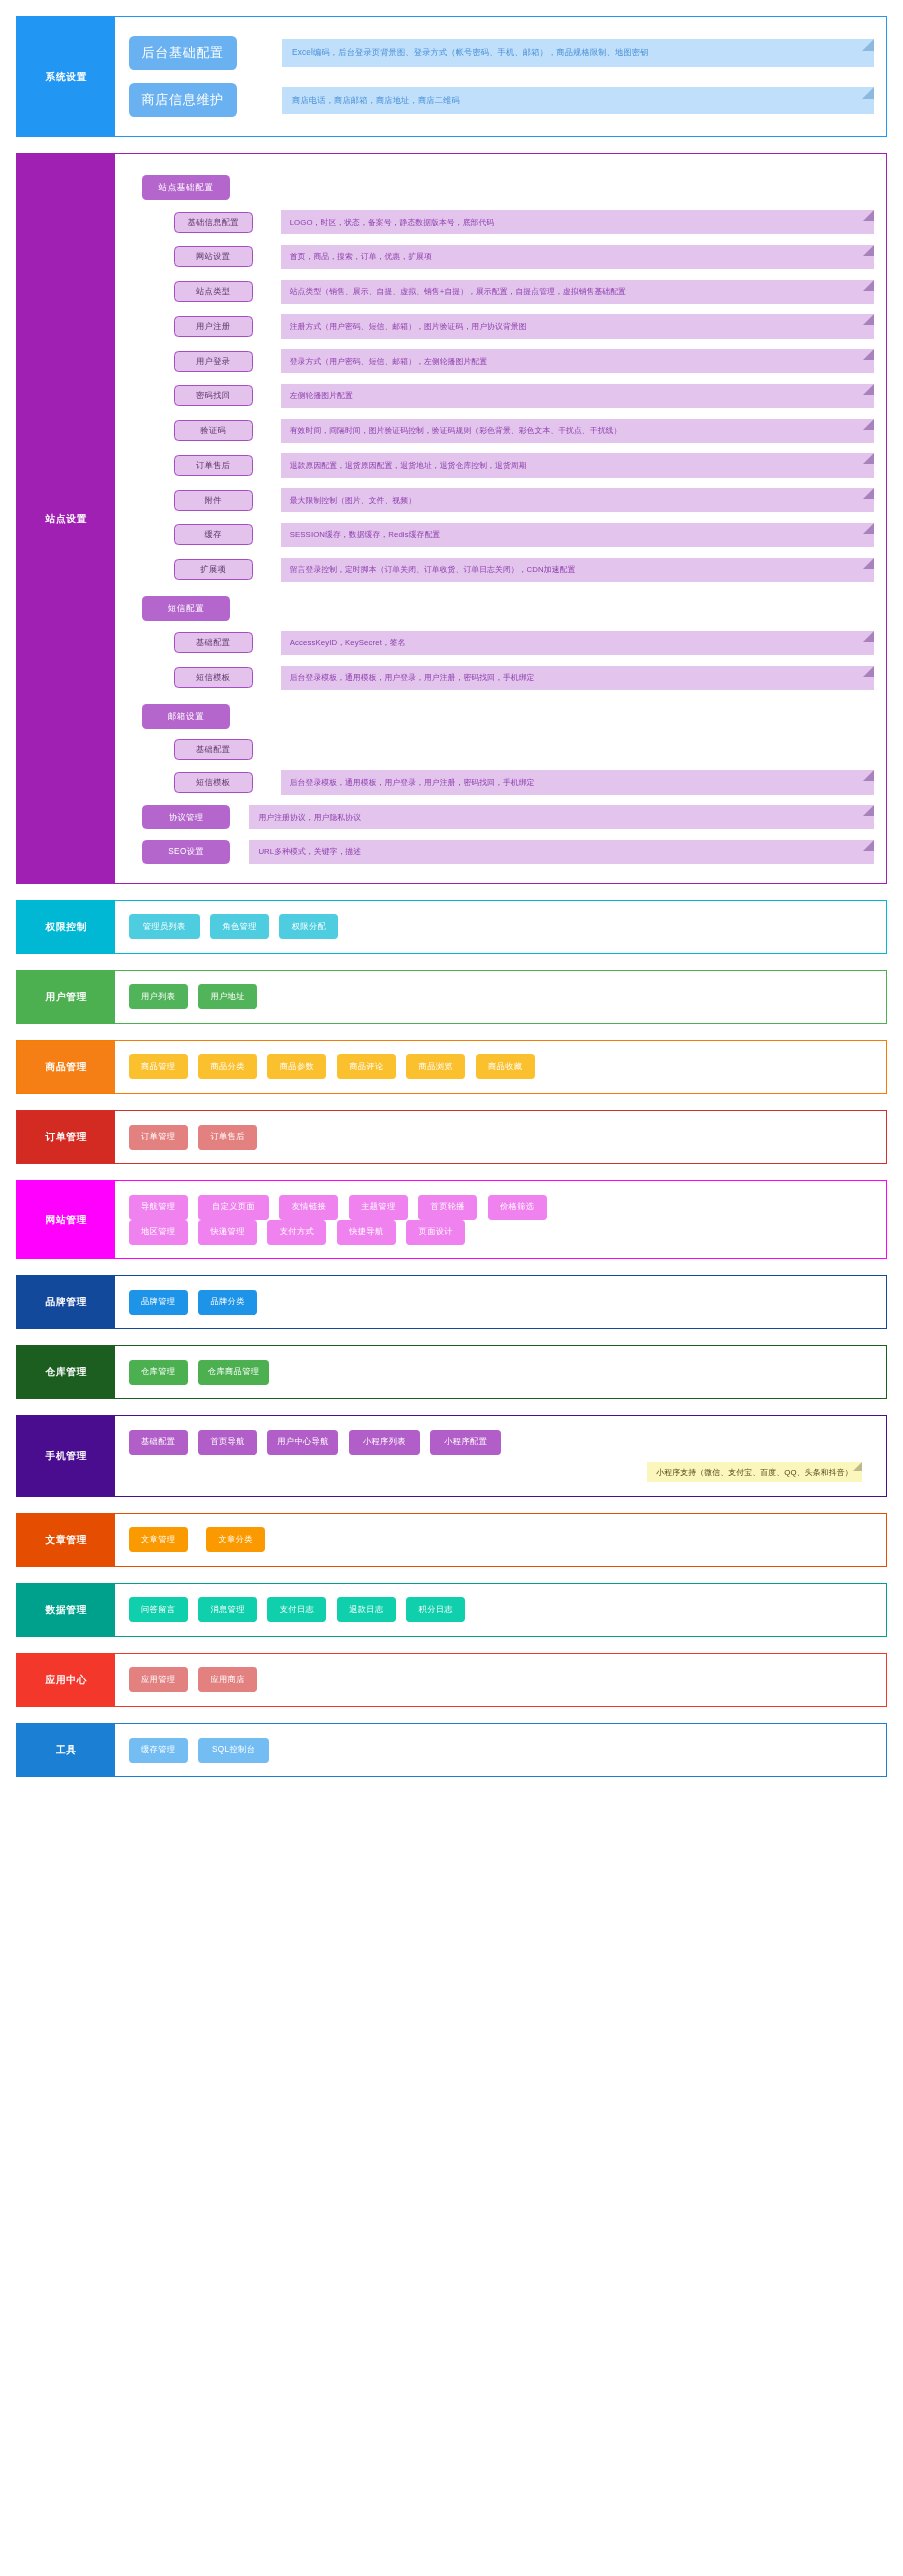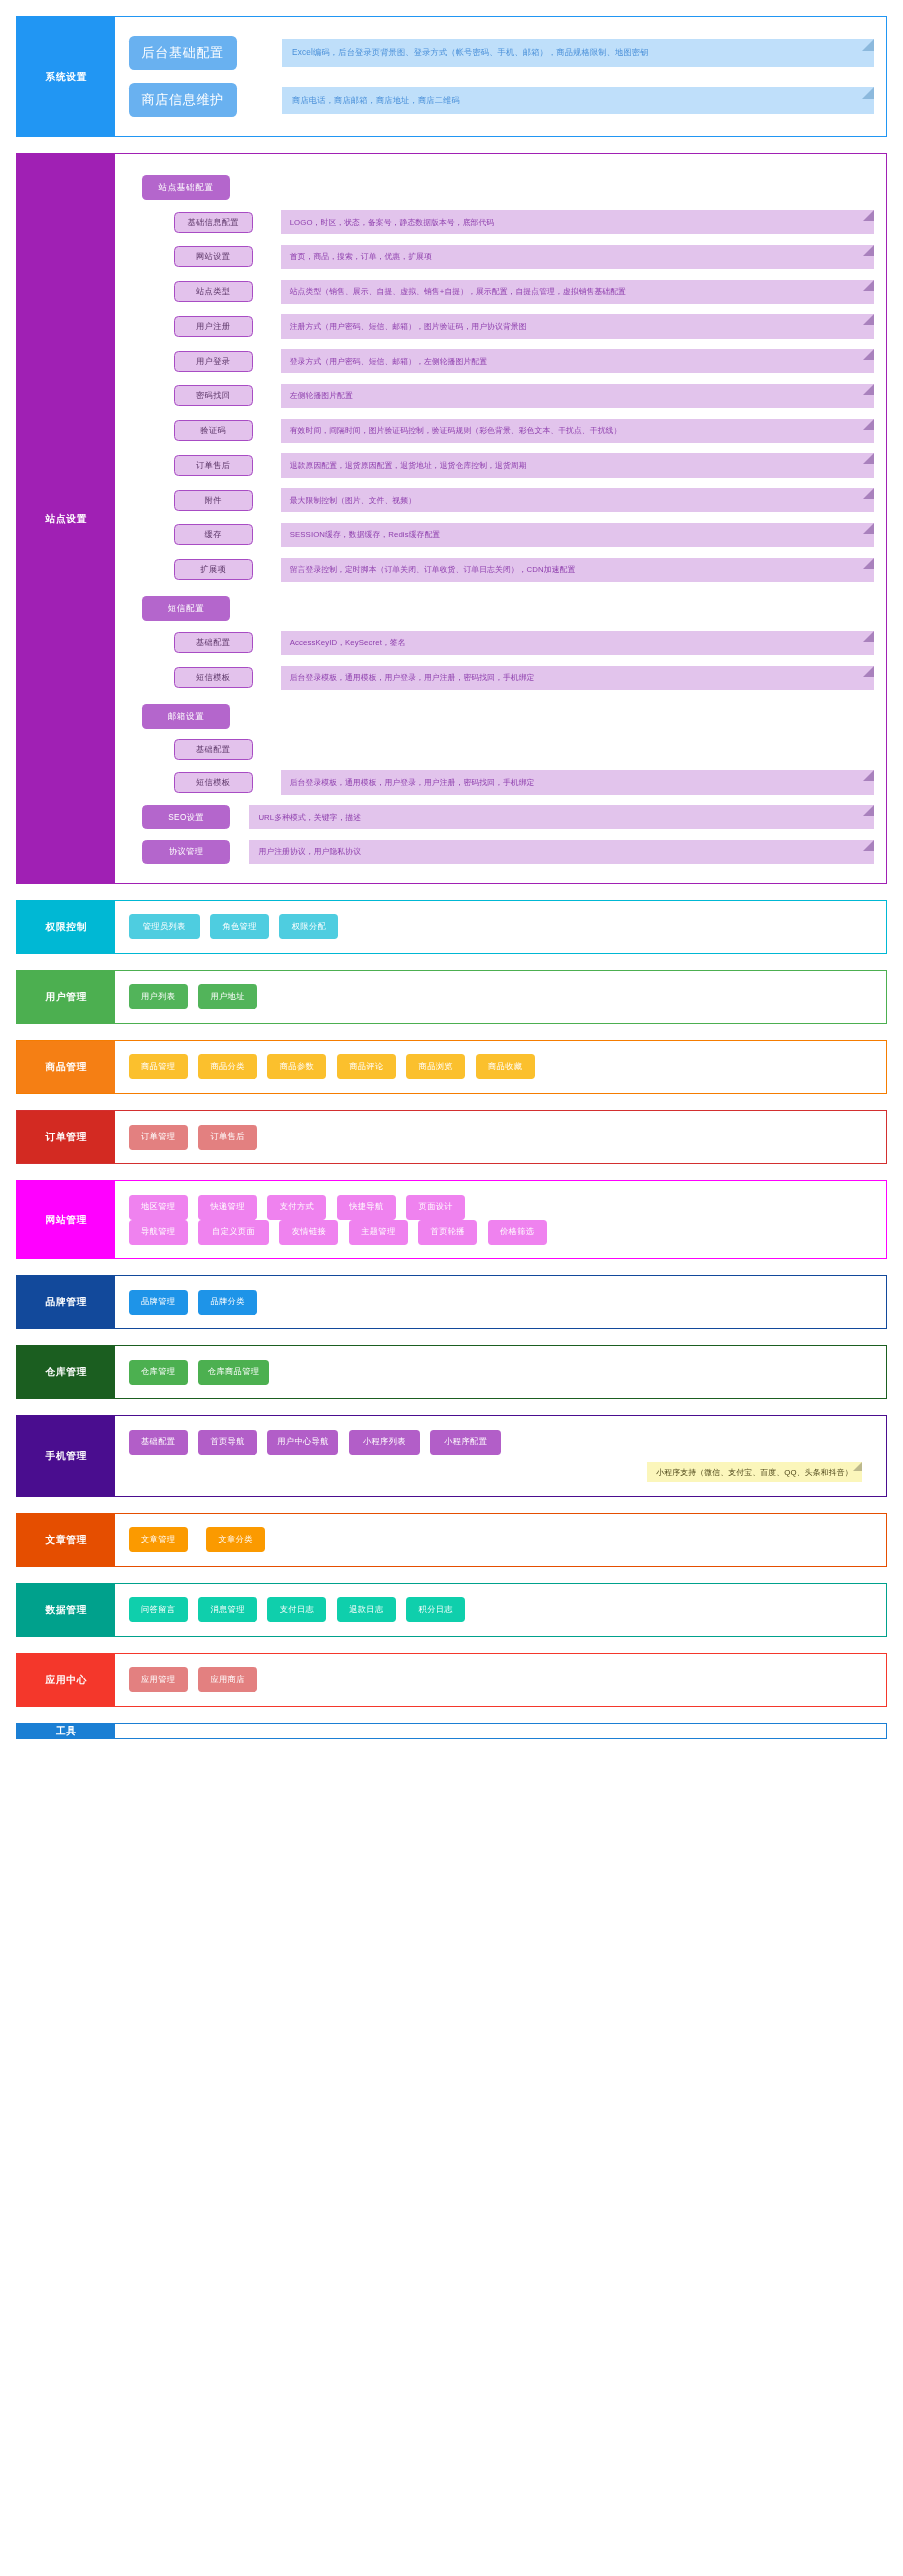--- a/index.html
+++ b/index.html
@@ -309,30 +309,30 @@
           <div class="sub-btn">基础配置</div>
         </div>
         <div class="sub-row">
           <div class="sub-btn">短信模板</div>
           <div class="sub-desc">
             <span>后台登录模板，通用模板，用户登录，用户注册，密码找回，手机绑定</span>
             <span class="fold"></span>
           </div>
         </div>
         <div class="sub-row std-row">
+          <div class="sub-btn">协议管理</div>
+          <div class="sub-desc">
+            <span>用户注册协议，用户隐私协议</span>
+            <span class="fold"></span>
+          </div>
+        </div>
+        <div class="sub-row std-row">
           <div class="sub-btn">SEO设置</div>
           <div class="sub-desc">
             <span>URL多种模式，关键字，描述</span>
-            <span class="fold"></span>
-          </div>
-        </div>
-        <div class="sub-row std-row">
-          <div class="sub-btn">协议管理</div>
-          <div class="sub-desc">
-            <span>用户注册协议，用户隐私协议</span>
             <span class="fold"></span>
           </div>
         </div>
       </div>
   </div>
 
   <div id="other-sections">
       <div class="section" style="border-color: rgb(0, 184, 212);">
         <div class="sec-label" style="background: rgb(0, 184, 212);">权限控制</div>
         <div class="sec-body">
@@ -371,34 +371,34 @@
           <div class="chip-row">
             <div class="chip" style="background: rgb(227, 128, 128);">订单管理</div>
             <div class="chip" style="background: rgb(227, 128, 128);">订单售后</div>
           </div>
         </div>
       </div>
       <div class="section" style="border-color: rgb(255, 0, 255);">
         <div class="sec-label" style="background: rgb(255, 0, 255);">网站管理</div>
         <div class="sec-body">
           <div class="chip-row">
-            <div class="chip" style="background: rgb(239, 130, 239);">地区管理</div>
-            <div class="chip" style="background: rgb(239, 130, 239);">快递管理</div>
-            <div class="chip" style="background: rgb(239, 130, 239);">支付方式</div>
-            <div class="chip" style="background: rgb(239, 130, 239);">快捷导航</div>
-            <div class="chip" style="background: rgb(239, 130, 239);">页面设计</div>
-          </div>
-          <div class="chip-row">
             <div class="chip" style="background: rgb(239, 130, 239);">导航管理</div>
             <div class="chip wide" style="background: rgb(239, 130, 239);">自定义页面</div>
             <div class="chip" style="background: rgb(239, 130, 239);">友情链接</div>
             <div class="chip" style="background: rgb(239, 130, 239);">主题管理</div>
             <div class="chip" style="background: rgb(239, 130, 239);">首页轮播</div>
             <div class="chip" style="background: rgb(239, 130, 239);">价格筛选</div>
           </div>
+          <div class="chip-row">
+            <div class="chip" style="background: rgb(239, 130, 239);">地区管理</div>
+            <div class="chip" style="background: rgb(239, 130, 239);">快递管理</div>
+            <div class="chip" style="background: rgb(239, 130, 239);">支付方式</div>
+            <div class="chip" style="background: rgb(239, 130, 239);">快捷导航</div>
+            <div class="chip" style="background: rgb(239, 130, 239);">页面设计</div>
+          </div>
         </div>
       </div>
       <div class="section" style="border-color: rgb(18, 73, 155);">
         <div class="sec-label" style="background: rgb(18, 73, 155);">品牌管理</div>
         <div class="sec-body">
           <div class="chip-row">
             <div class="chip" style="background: rgb(30, 148, 232);">品牌管理</div>
             <div class="chip" style="background: rgb(30, 148, 232);">品牌分类</div>
           </div>
         </div>
@@ -452,17 +452,23 @@
         <div class="sec-label" style="background: rgb(244, 55, 43);">应用中心</div>
         <div class="sec-body">
           <div class="chip-row">
             <div class="chip" style="background: rgb(227, 128, 128);">应用管理</div>
             <div class="chip" style="background: rgb(227, 128, 128);">应用商店</div>
           </div>
         </div>
       </div>
       <div class="section" style="border-color: rgb(27, 127, 212);">
         <div class="sec-label" style="background: rgb(27, 127, 212);">工具</div>
+        <div class="sec-body">
+          <div class="chip-row">
+            <div class="chip" style="background: rgb(115, 189, 243);">缓存管理</div>
+            <div class="chip wide" style="background: rgb(115, 189, 243);">SQL控制台</div>
+          </div>
+        </div>
       </div>
     </div>
 
 </div>
 
 
 </body></html>

